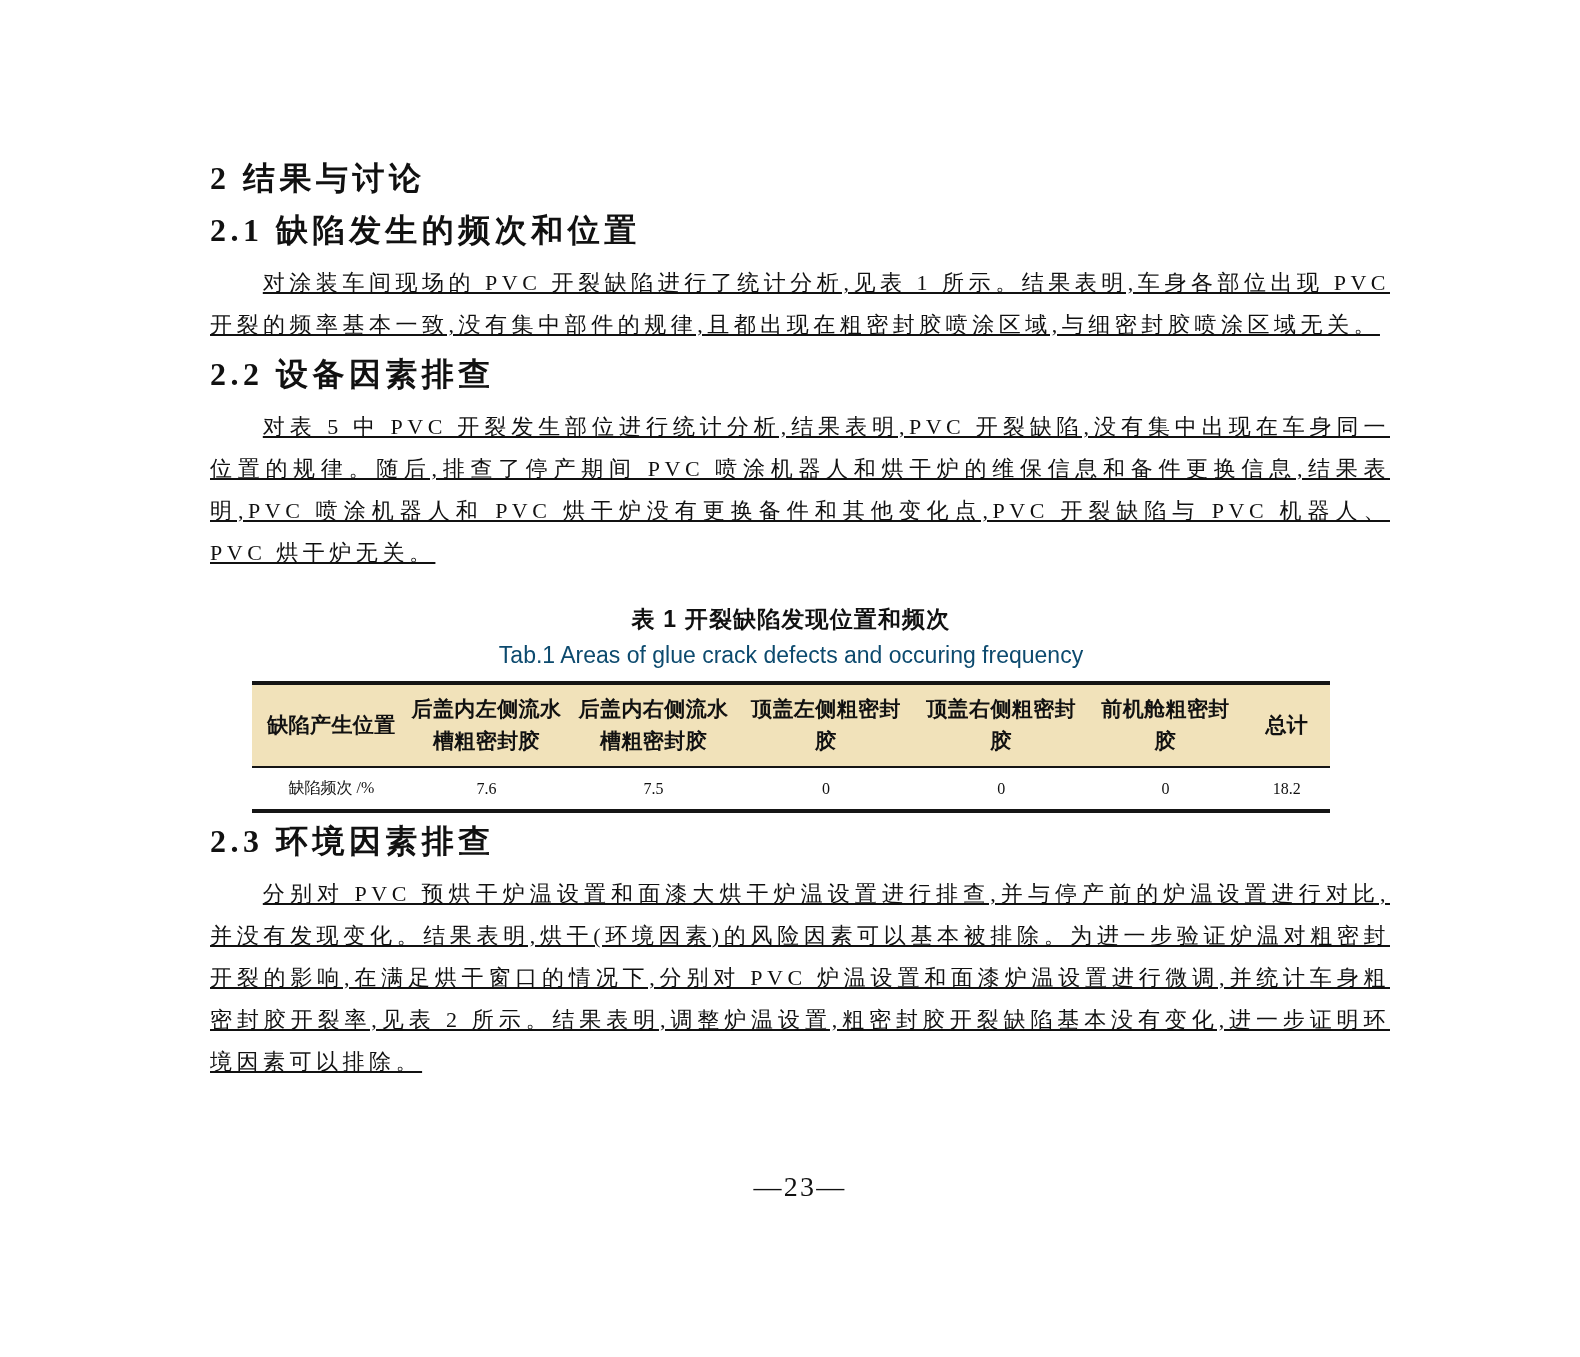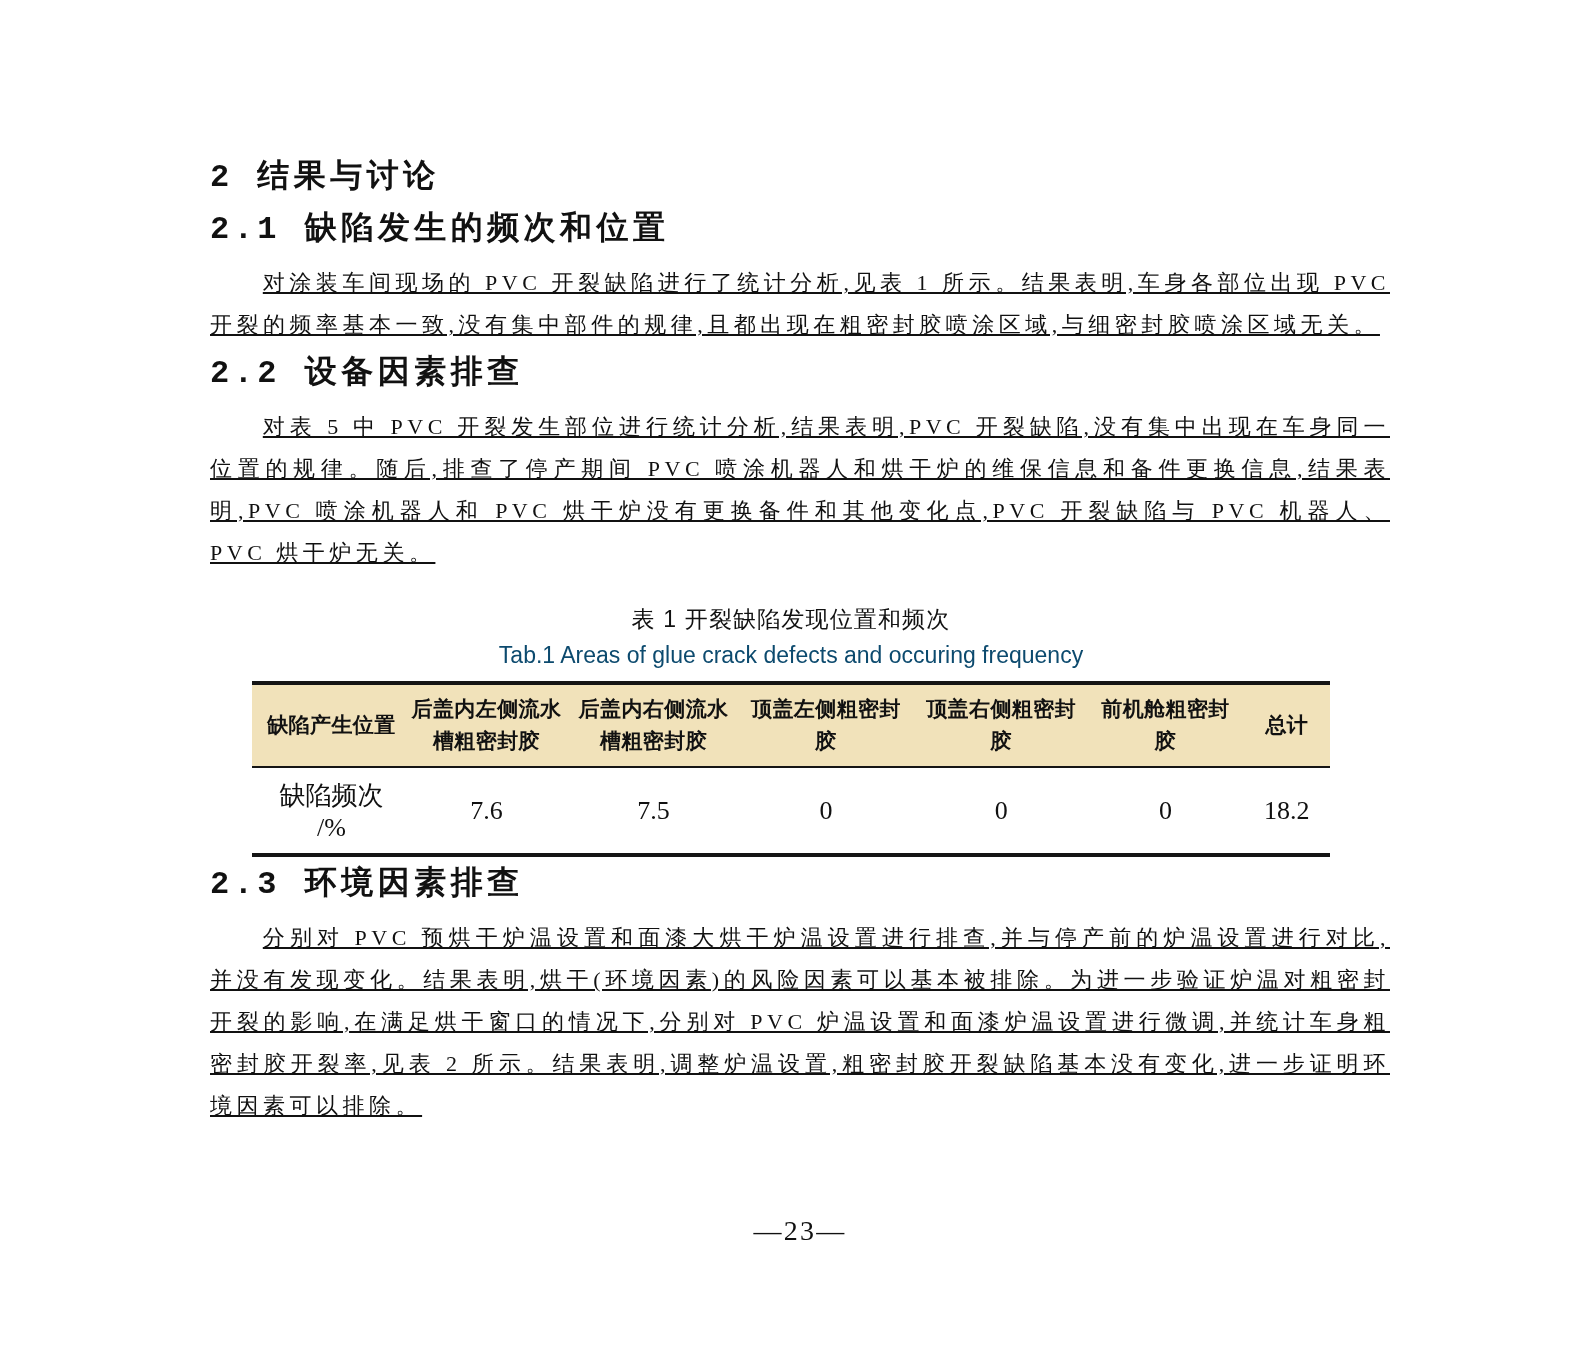--- a/index.html
+++ b/index.html
@@ -14,42 +14,42 @@
   .content{
     box-sizing:border-box;
     padding:158px 190px 0 210px;
   }
   h2.sec, h3.sec{
     font-size:32px;
     font-weight:bold;
     letter-spacing:0.14em;
     margin:0 0 12px 0;
     line-height:1.25;
-    font-family:Liberation Mono, monospace;
+    font-family:Liberation Serif, serif;
   }
   h3.sec{margin-top:8px;}
   h3.sec.gap{}
   p.body{
     font-size:22px;
     line-height:42px;
     letter-spacing:0.205em;
     text-align:justify;
     text-justify:inter-ideograph;
     text-indent:2.4em;
     margin:8px 0 8px 0;
     text-decoration:underline;
   }
   .table-block{
     width:1078px;
     margin:30px 0 0 42px;
   }
   .cap-zh{
     text-align:center;
     font-family:"Liberation Sans","DejaVu Sans",sans-serif;
-    font-weight:normal;
+    font-weight:bold;
     font-size:23px;
     letter-spacing:0.05em;
     margin-bottom:7px;
   }
   .cap-en{
     text-align:center;
     font-family:"Liberation Sans","DejaVu Sans",sans-serif;
     font-size:23px;
     color:#0c4a6e;
     margin-bottom:12px;
@@ -66,21 +66,21 @@
   table.t1 th{
     font-weight:bold;
     font-size:21px;
     line-height:1.5;
     padding:9px 4px;
     text-align:center;
     vertical-align:middle;
     letter-spacing:0.02em;
   }
   table.t1 td{
-    font-size:26px;
+    font-size:16px;
     padding:10px 4px;
     text-align:center;
     border-top:2.5px solid #151515;
   }
   table.t1 th.c0, table.t1 td.c0{
     text-align:center;
     padding-left:12px;
   }
   .footer{
     text-align:center;

